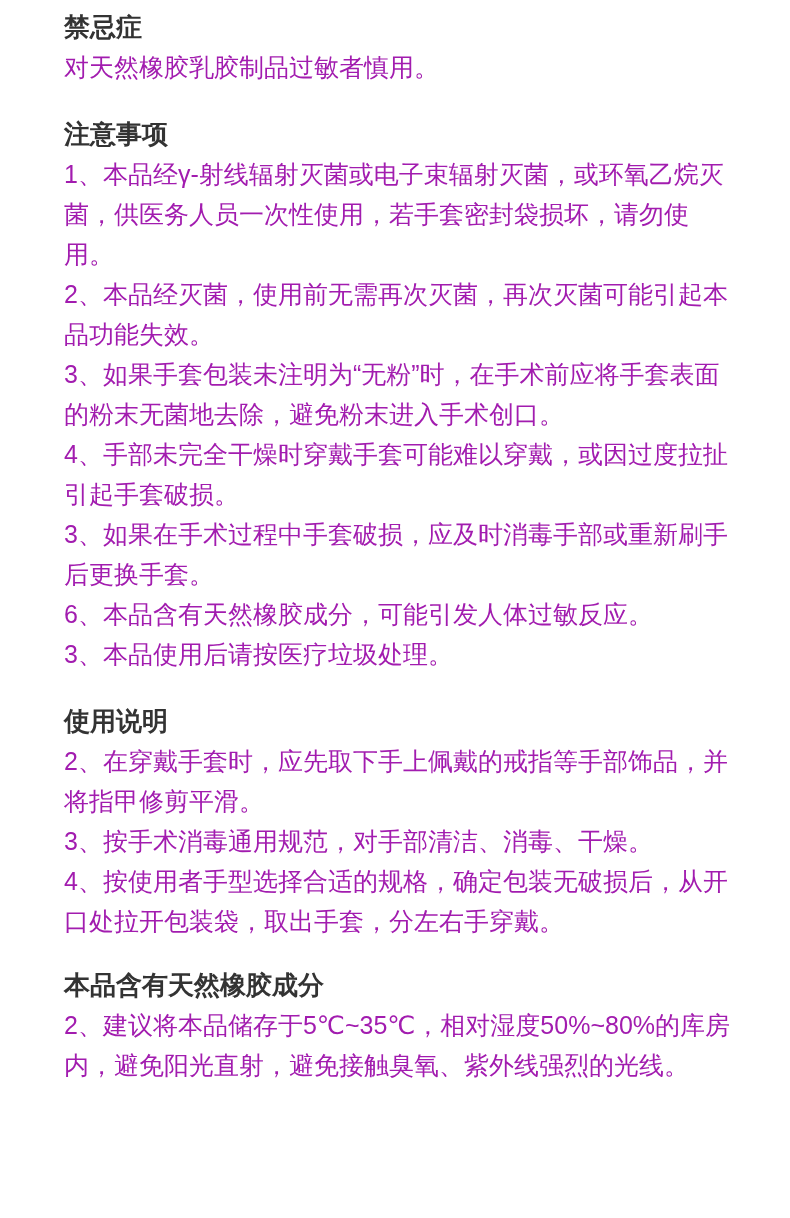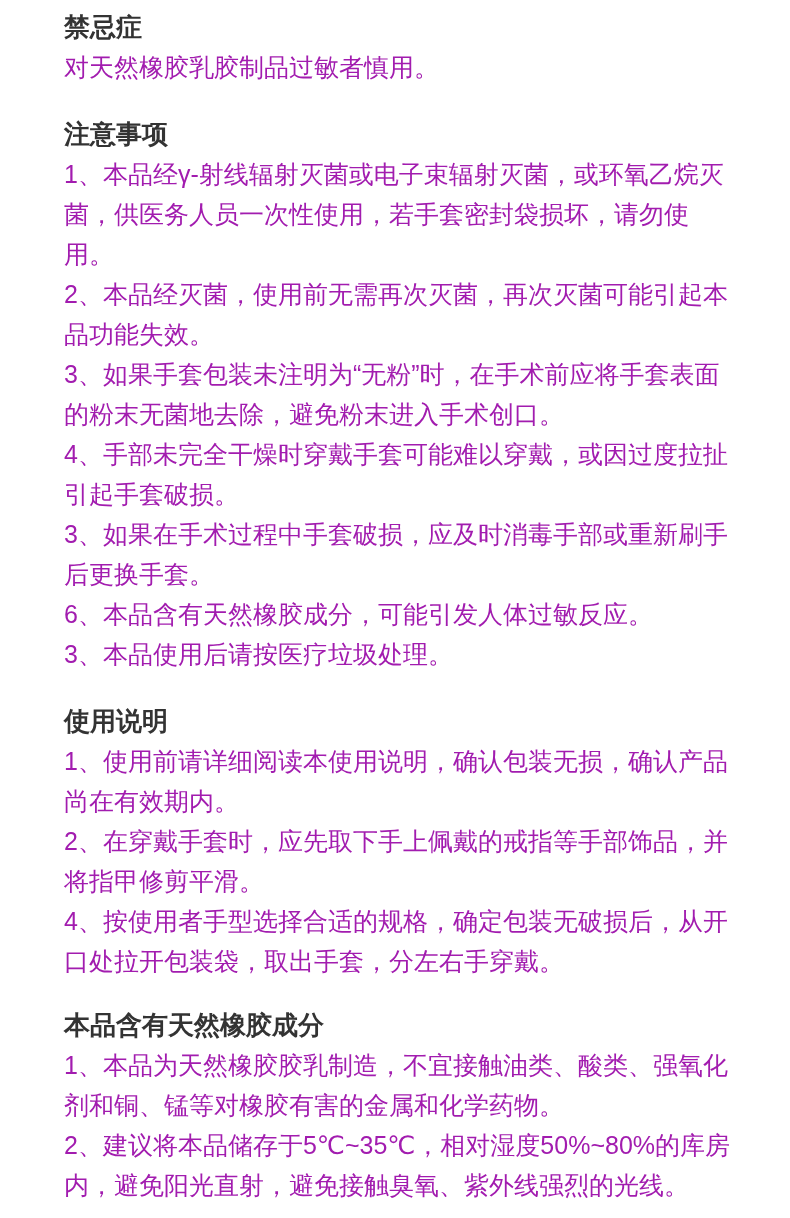--- a/index.html
+++ b/index.html
@@ -46,24 +46,23 @@
     <p class="body-text">2、本品经灭菌，使用前无需再次灭菌，再次灭菌可能引起本品功能失效。</p>
     <p class="body-text">3、如果手套包装未注明为“无粉”时，在手术前应将手套表面的粉末无菌地去除，避免粉末进入手术创口。</p>
     <p class="body-text">4、手部未完全干燥时穿戴手套可能难以穿戴，或因过度拉扯引起手套破损。</p>
     <p class="body-text">3、如果在手术过程中手套破损，应及时消毒手部或重新刷手后更换手套。</p>
     <p class="body-text">6、本品含有天然橡胶成分，可能引发人体过敏反应。</p>
     <p class="body-text">3、本品使用后请按医疗垃圾处理。</p>
   </div>
 
   <div class="doc-section">
     <h2 class="sec-heading">使用说明</h2>
-    <p class="body-text">1、使用前请详细阅读本使用说明，确认包装无损，确认产品尚在有效期内。</p>
     <p class="body-text">2、在穿戴手套时，应先取下手上佩戴的戒指等手部饰品，并将指甲修剪平滑。</p>
+    <p class="body-text">3、按手术消毒通用规范，对手部清洁、消毒、干燥。</p>
     <p class="body-text">4、按使用者手型选择合适的规格，确定包装无破损后，从开口处拉开包装袋，取出手套，分左右手穿戴。</p>
   </div>
 
   <div class="doc-section">
     <h2 class="sec-heading">本品含有天然橡胶成分</h2>
-    <p class="body-text">1、本品为天然橡胶胶乳制造，不宜接触油类、酸类、强氧化剂和铜、锰等对橡胶有害的金属和化学药物。</p>
     <p class="body-text">2、建议将本品储存于5℃~35℃，相对湿度50%~80%的库房内，避免阳光直射，避免接触臭氧、紫外线强烈的光线。</p>
   </div>
 
 </div>
 
 </body></html>

